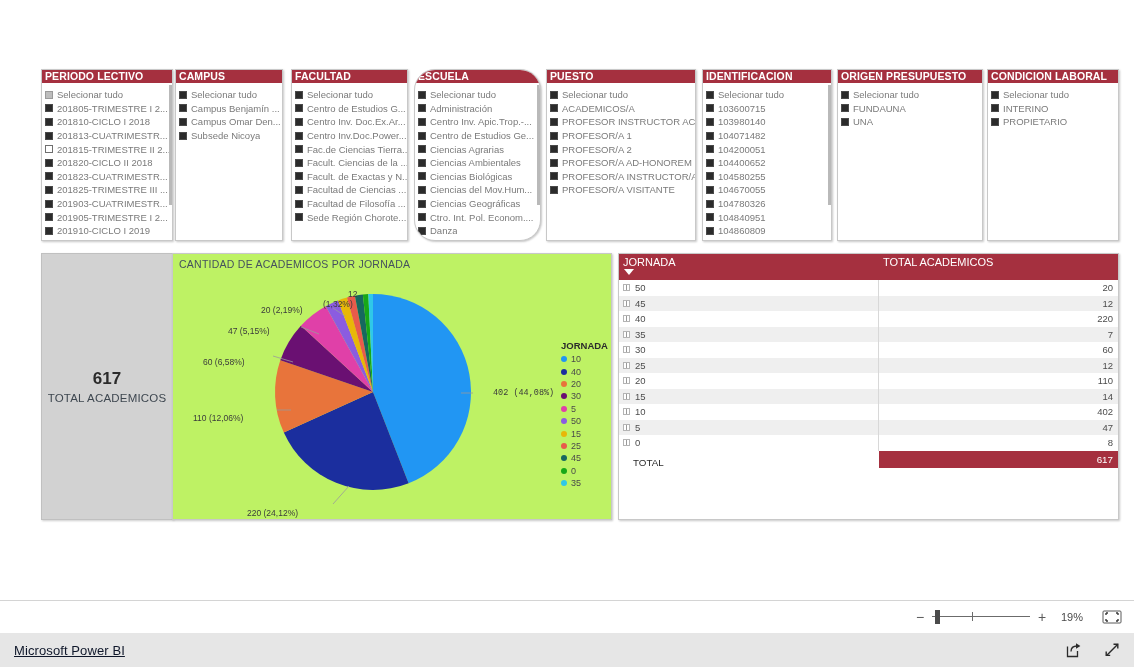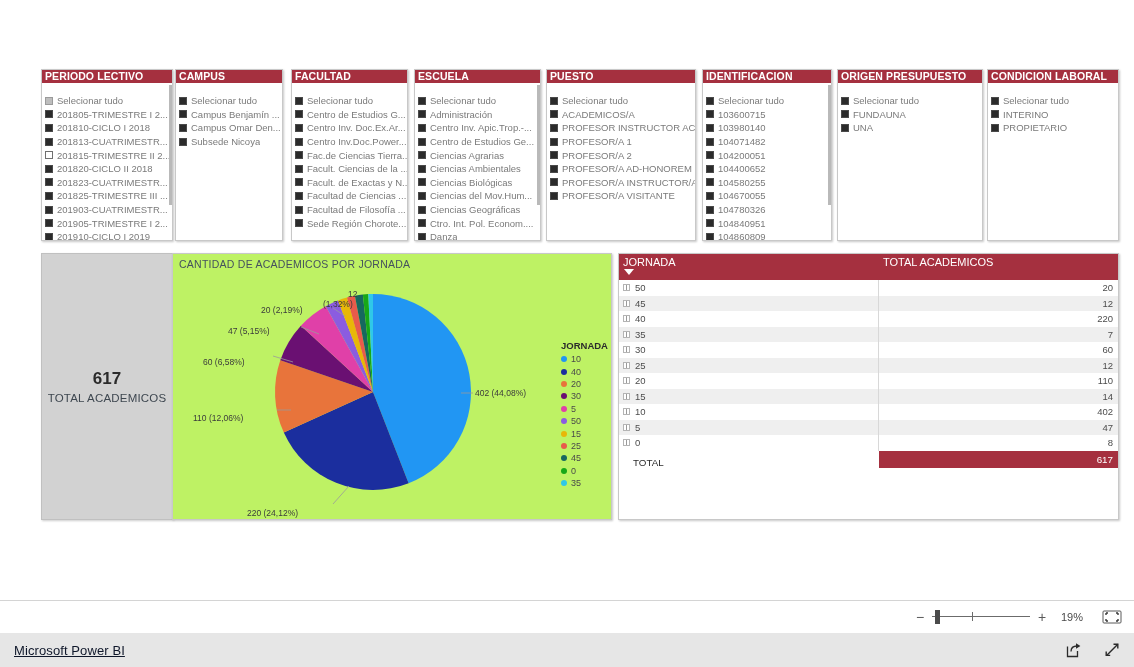--- a/index.html
+++ b/index.html
@@ -37,21 +37,21 @@
     background: #a5303f;
     color: #ffffff;
     font-size: 10.5px;
     font-weight: 700;
     line-height: 13px;
     padding-left: 3px;
     letter-spacing: .1px;
     white-space: nowrap;
   }
   .slicer-body {
-    padding: 11px 0 0 3px;
+    padding: 5px 0 0 3px;
     position: relative;
     height: calc(100% - 13px);
     overflow: hidden;
     text-align: center;
   }
   .slicer-item {
     display: flex; align-items: center;
     height: 13.6px;
     font-size: 9.5px;
     color: #7a7a7a;
@@ -284,21 +284,21 @@
           <div class="slicer-item">
             <span class="cb"></span>
             <span class="slicer-label">Facultad de Filosofía ...</span>
           </div>
           <div class="slicer-item">
             <span class="cb"></span>
             <span class="slicer-label">Sede Región Chorote...</span>
           </div>
         </div>
       </div>
-      <div class="slicer" style="left: 414px; top: 69px; width: 127px; height: 172px;">
+      <div class="slicer" style="left: 414px; top: 69px; width: 127px; height: 172px; border-radius: 21px;">
         <div class="slicer-header">ESCUELA</div>
         <div class="slicer-body">
           <div class="slicer-item">
             <span class="cb"></span>
             <span class="slicer-label">Selecionar tudo</span>
           </div>
           <div class="slicer-item">
             <span class="cb"></span>
             <span class="slicer-label">Administración</span>
           </div>
@@ -485,21 +485,21 @@
           <path d="M 200 120 L 189.89 22.52 A 98 98 0 0 1 195.28 22.11 Z" fill="#17A818"></path>
           <path d="M 200 120 L 195.28 22.11 A 98 98 0 0 1 200.00 22.00 Z" fill="#2FC8E8"></path>
           <polyline points="300,121 288,121" fill="none" stroke="#9a9a9a" stroke-width="0.8"></polyline>
           <polyline points="160,232 176,214" fill="none" stroke="#9a9a9a" stroke-width="0.8"></polyline>
           <polyline points="104,138 118,138" fill="none" stroke="#9a9a9a" stroke-width="0.8"></polyline>
           <polyline points="100,84 120,90" fill="none" stroke="#9a9a9a" stroke-width="0.8"></polyline>
           <polyline points="128,55 146,62" fill="none" stroke="#9a9a9a" stroke-width="0.8"></polyline>
           <polyline points="160,36 172,44" fill="none" stroke="#9a9a9a" stroke-width="0.8"></polyline>
         </svg>
       <div id="pie-labels">
-          <div class="pie-lbl" style="left: 302px; top: 116px;">402 (44,08%)</div>
+          <div class="pie-lbl" style="left: 320px; top: 116px; font-family: Liberation Mono, monospace;">402 (44,08%)</div>
           <div class="pie-lbl" style="left: 74px; top: 236px;">220 (24,12%)</div>
           <div class="pie-lbl" style="left: 20px; top: 141px;">110 (12,06%)</div>
           <div class="pie-lbl" style="left: 30px; top: 85px;">60 (6,58%)</div>
           <div class="pie-lbl" style="left: 55px; top: 54px;">47 (5,15%)</div>
           <div class="pie-lbl" style="left: 88px; top: 33px;">20 (2,19%)</div>
           <div class="pie-lbl" style="left: 150px; top: 27px;">(1,32%)</div>
           <div class="pie-lbl" style="left: 175px; top: 17px;">12</div>
         </div>
       <div id="pie-legend">
         <div class="lg-title">JORNADA</div>

